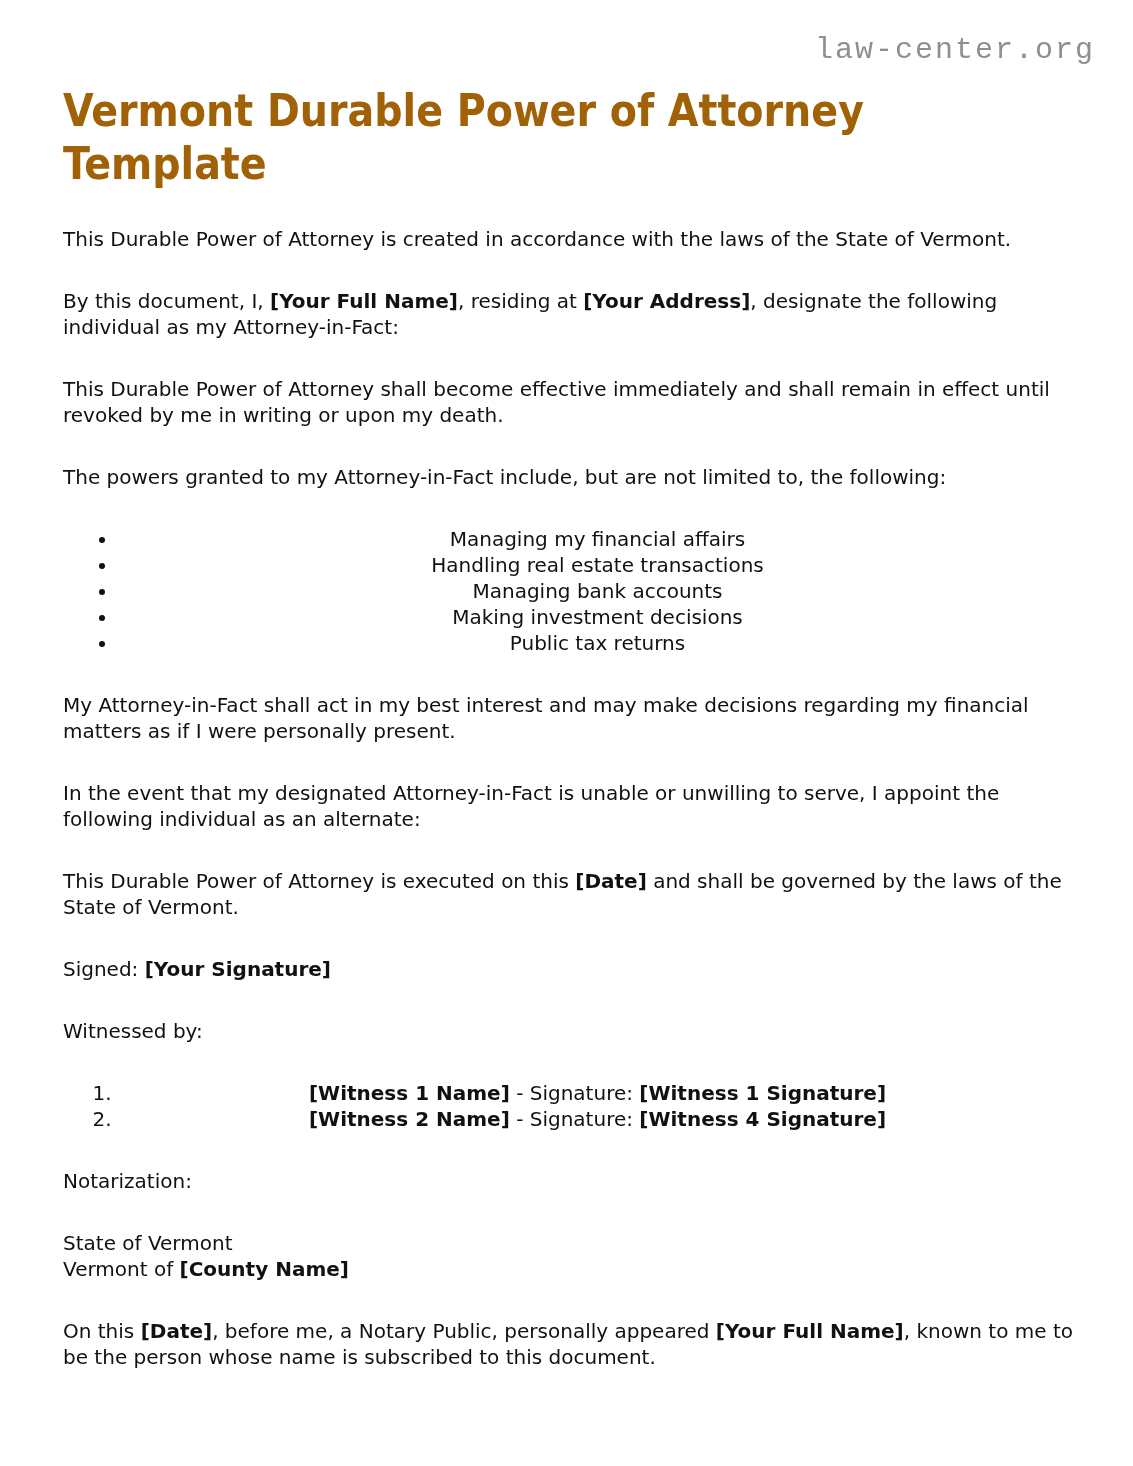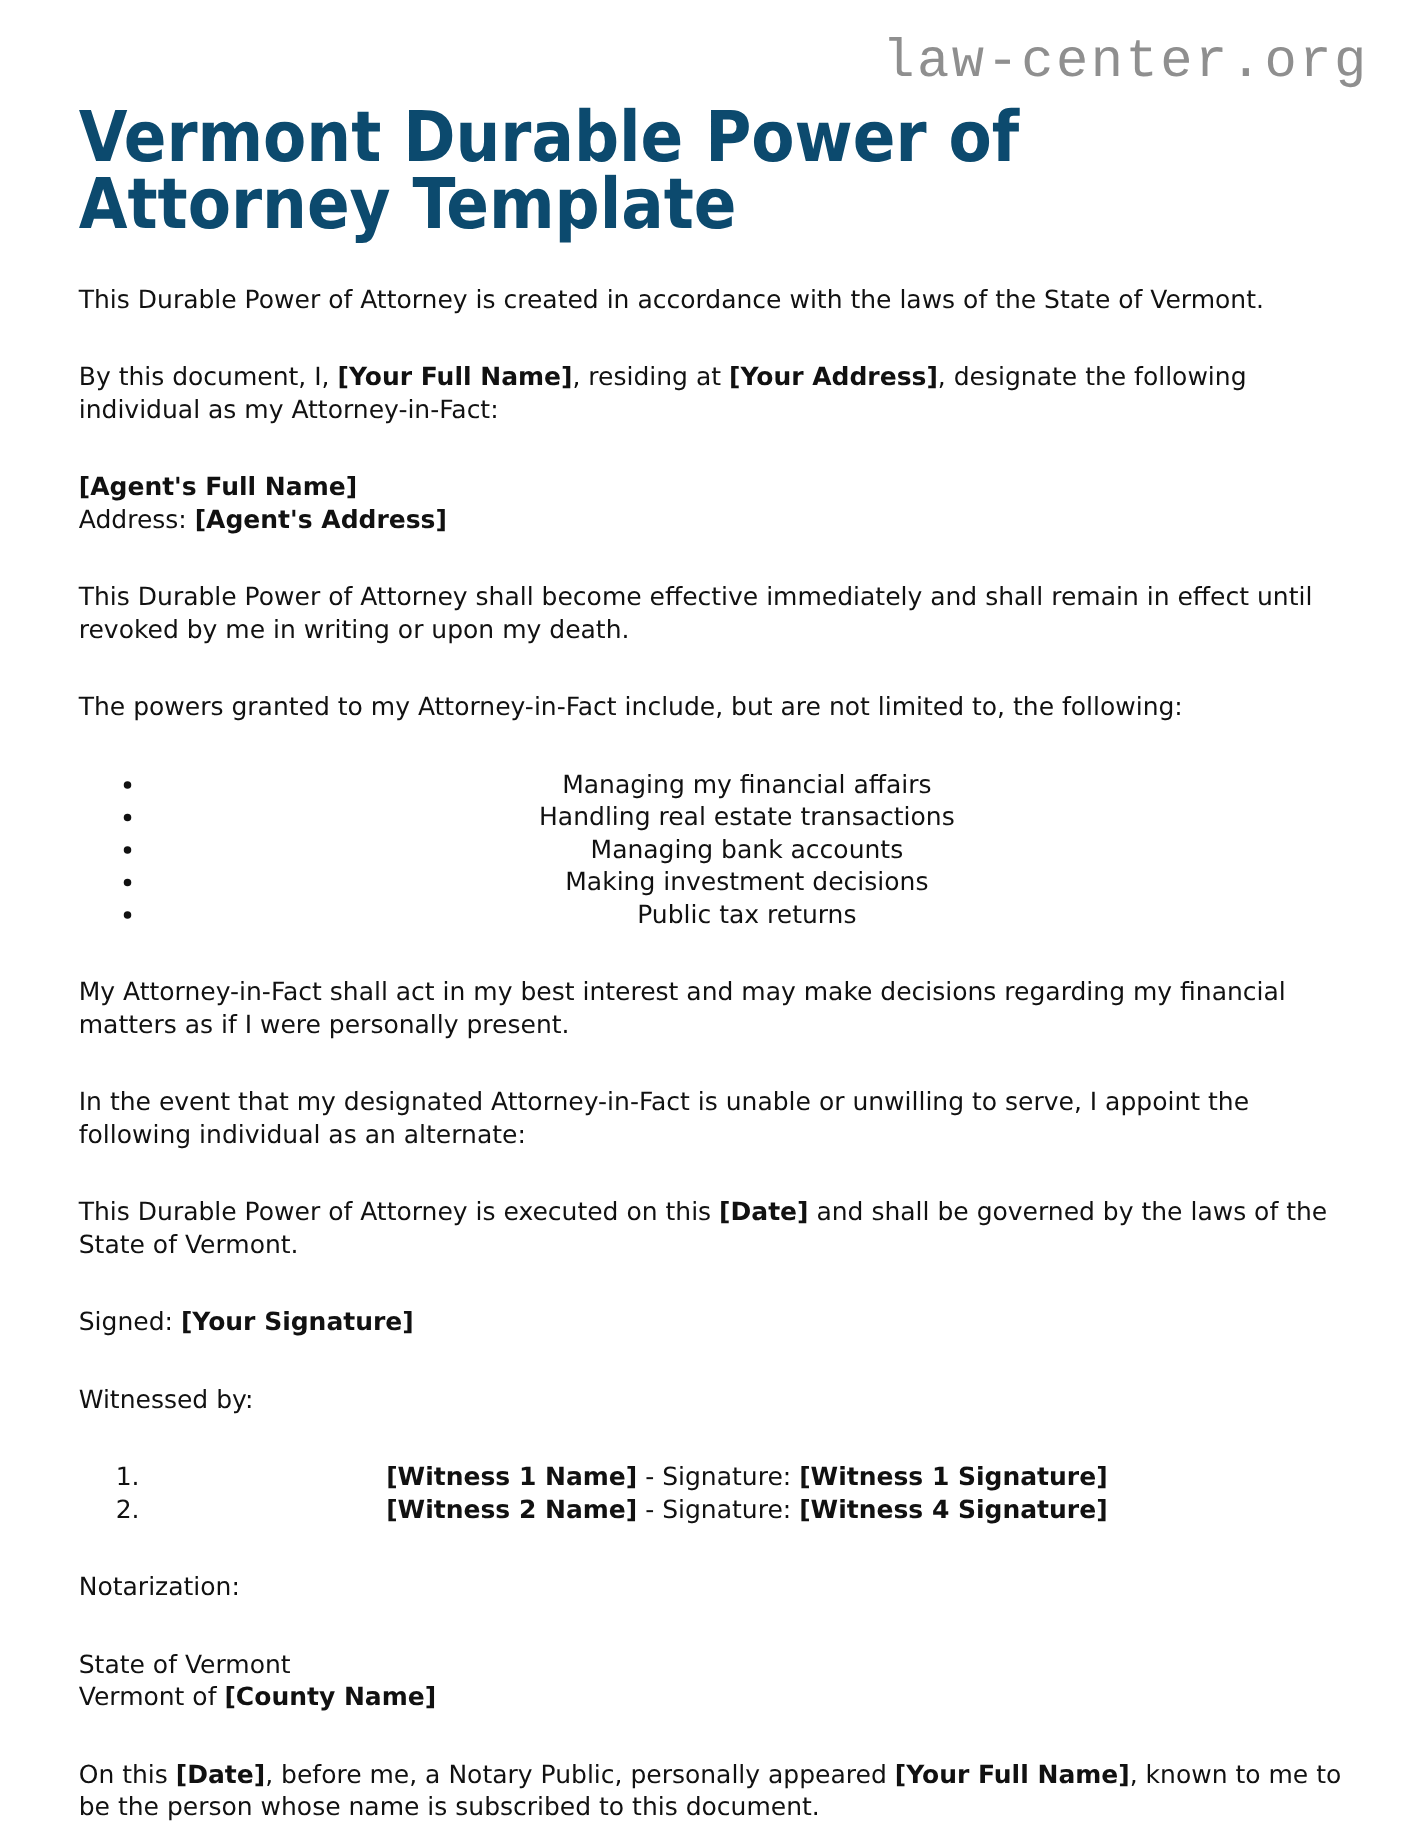--- a/index.html
+++ b/index.html
@@ -13,37 +13,37 @@
     box-sizing: border-box;
     padding: 26px 38px 60px 63px;
     font-family: "DejaVu Sans", sans-serif;
     color: #111111;
     font-size: 20px;
     line-height: 26px;
   }
   .logo {
     text-align: right;
     font-family: "Liberation Mono", "DejaVu Sans Mono", monospace;
-    font-size: 43px;
+    font-size: 30px;
     line-height: 48px;
     letter-spacing: 2px;
     color: #8f8f8f;
     font-weight: 400;
     white-space: nowrap;
   }
   .content {
     max-width: 1012px;
   }
   h1 {
     font-family: "DejaVu Sans Condensed", "DejaVu Sans", sans-serif;
     font-stretch: condensed;
-    font-size: 56px;
+    font-size: 44px;
     line-height: 53px;
     font-weight: bold;
-    color: #0c4a6e;
+    color: #a16207;
     margin: 10px 0 30px 0;
   }
   p {
     margin: 36px 0;
   }
   ul, ol {
     margin: 21px 0;
     padding-left: 55px;
   }
   li {
@@ -61,21 +61,20 @@
 <div class="logo">law-center.org</div>
 
 <div class="content">
 
   <h1>Vermont Durable Power of Attorney Template</h1>
 
   <p><span>This Durable Power of Attorney is created in accordance with the laws of the State of Vermont.</span></p>
 
   <p><span>By this document, I, </span><strong>[Your Full Name]</strong><span>, residing at </span><strong>[Your Address]</strong><span>, designate the following individual as my Attorney-in-Fact:</span></p>
 
-  <p><strong>[Agent's Full Name]</strong><br><span>Address: </span><strong>[Agent's Address]</strong></p>
 
   <p><span>This Durable Power of Attorney shall become effective immediately and shall remain in effect until revoked by me in writing or upon my death.</span></p>
 
   <p><span>The powers granted to my Attorney-in-Fact include, but are not limited to, the following:</span></p>
 
   <ul>
     <li>Managing my financial affairs</li>
     <li>Handling real estate transactions</li>
     <li>Managing bank accounts</li>
     <li>Making investment decisions</li>

